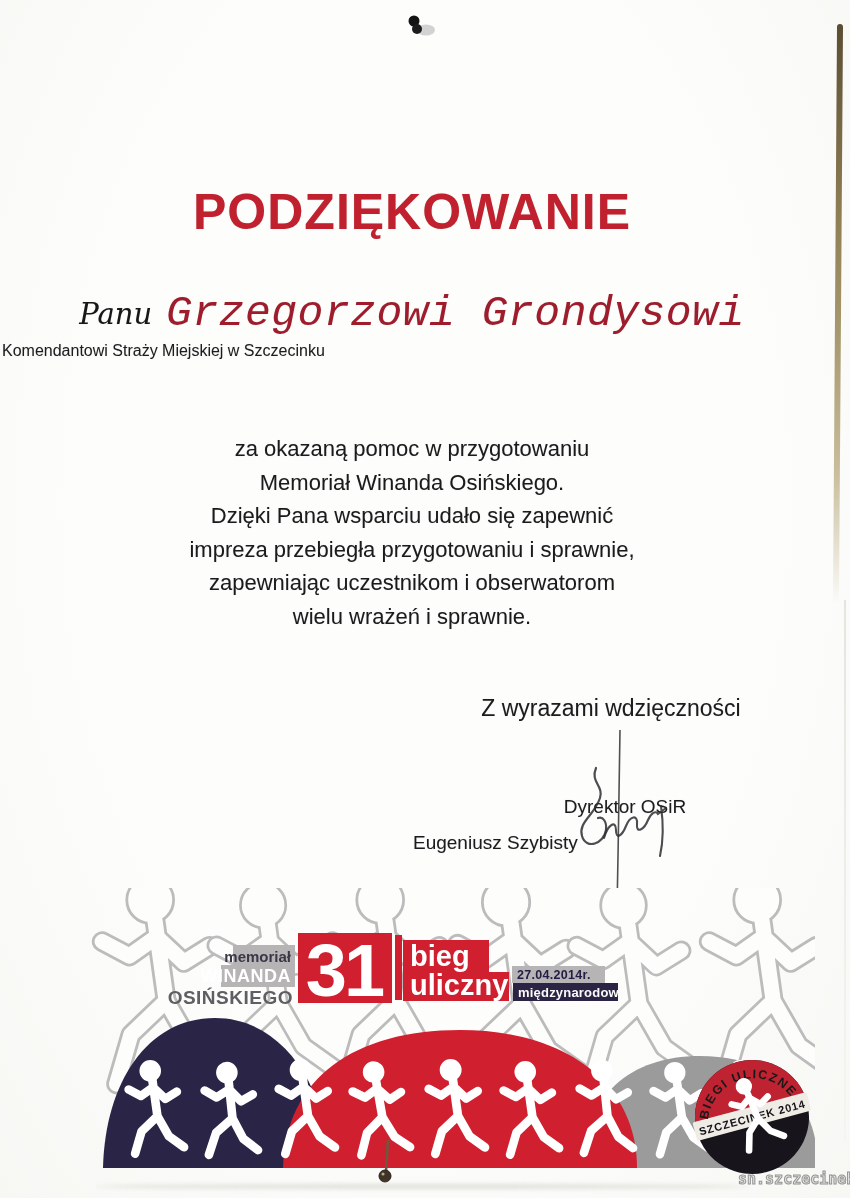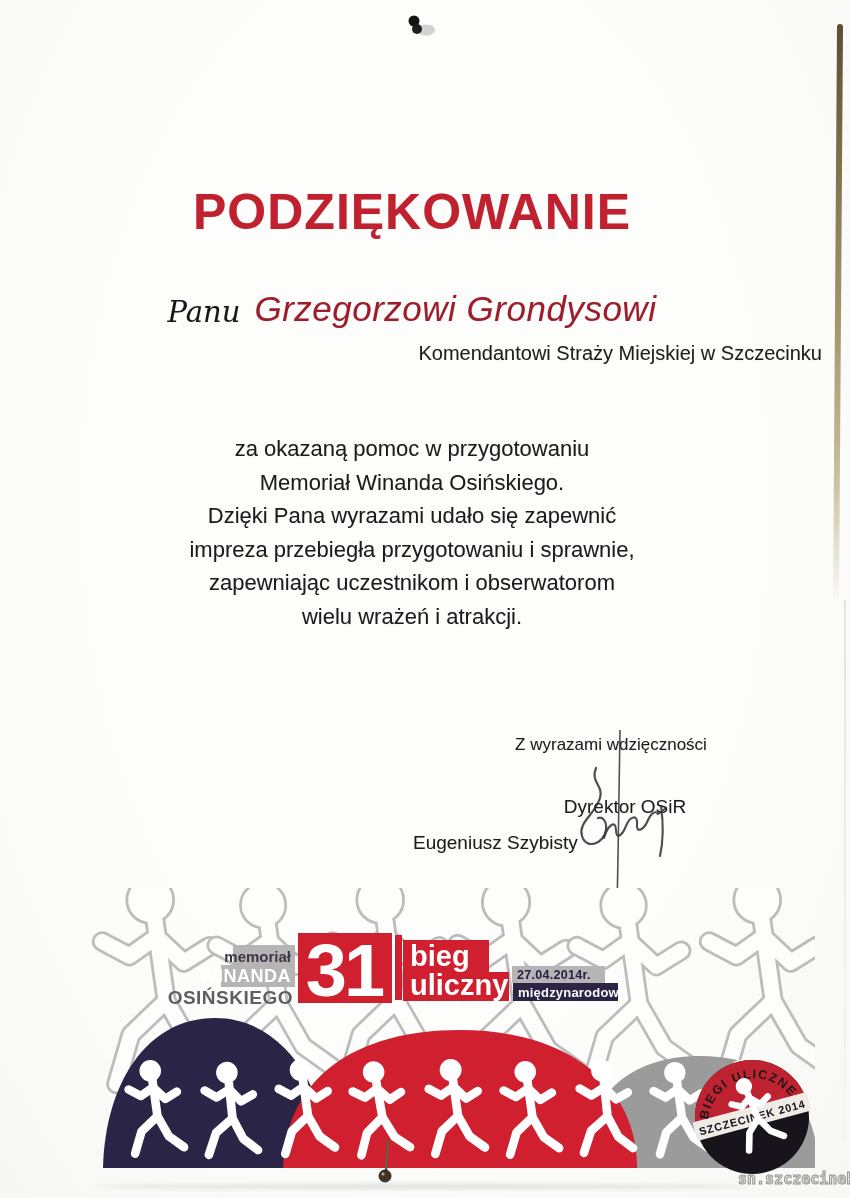--- a/index.html
+++ b/index.html
@@ -11,40 +11,40 @@
   .content { position:absolute; left:2px; top:0; width:820px; }
   .scan { text-shadow: 0 0 1px rgba(70,70,70,.22); }
 
   .title {
     position:absolute; top:184px; left:0; width:100%;
     text-align:center; font-size:50px; line-height:56px; font-weight:700;
     letter-spacing:1px; color:#c1202e;
   }
   .recipient-line {
     position:absolute; top:289px; left:0; width:100%;
-    display:flex; justify-content:center; align-items:flex-end; gap:14px;
+    display:flex; justify-content:center; align-items:center; gap:14px;
   }
   .salutation {
     font-family:"DejaVu Serif", serif; font-style:italic;
     font-size:29px; color:#171717;
   }
   .recipient-name {
-    font-family:Liberation Sans, sans-serif; font-style:italic;
-    font-size:35px; color:#9e1c2b; letter-spacing:.5px;
+    font-family:Liberation Mono, monospace; font-style:italic;
+    font-size:43px; color:#9e1c2b; letter-spacing:.5px;
   }
   .recipient-role {
     position:absolute; top:342px; left:0; width:100%;
-    text-align:right; font-size:20px; color:#1d1d1f;
+    text-align:left; font-size:16px; color:#1d1d1f;
   }
   .body-text {
     position:absolute; top:432px; left:0; width:100%;
     text-align:center; font-size:22px; line-height:33.5px; color:#1b1b1d;
   }
-  .closing { position:absolute; top:735px; left:409px; width:400px;
-    text-align:center; font-size:17px; color:#1c1c1e; }
+  .closing { position:absolute; top:695px; left:409px; width:400px;
+    text-align:center; font-size:23px; color:#1c1c1e; }
   .signer-title { position:absolute; top:796px; left:423px; width:400px;
     text-align:center; font-size:19px; color:#1c1c1e; }
   .signer-name { position:absolute; top:832px; left:411px; width:400px;
     text-align:left; font-size:19px; color:#1c1c1e; }
 
   .sig-svg { position:absolute; left:520px; top:720px; }
   .banner-svg { position:absolute; left:85px; top:888px; }
   .pin-top-svg { position:absolute; left:395px; top:4px; }
 
   .paper-edge {
@@ -102,24 +102,24 @@
     <div class="recipient-line">
       <span class="salutation scan">Panu</span>
       <span class="recipient-name scan">Grzegorzowi Grondysowi</span>
     </div>
 
     <div class="recipient-role scan">Komendantowi Straży Miejskiej w Szczecinku</div>
 
     <div class="body-text scan">
       <div>za okazaną pomoc w przygotowaniu</div>
       <div>Memoriał Winanda Osińskiego.</div>
-      <div>Dzięki Pana wyrazami udało się zapewnić</div>
+      <div>Dzięki Pana wsparciu udało się zapewnić</div>
       <div>impreza przebiegła przygotowaniu i sprawnie,</div>
       <div>zapewniając uczestnikom i obserwatorom</div>
-      <div>wielu wrażeń i atrakcji.</div>
+      <div>wielu wrażeń i sprawnie.</div>
     </div>
 
     <div class="closing scan">Z wyrazami wdzięczności</div>
     <div class="signer-title scan">Dyrektor OSiR</div>
     <div class="signer-name scan">Eugeniusz Szybisty</div>
   </div>
 
   <svg class="sig-svg" width="200" height="200" viewBox="0 0 200 200">
     <path d="M100,10 C99.5,70 98,130 97,190" fill="none" stroke="#3d3d40" stroke-width="1.6" opacity="0.9"></path>
     <path d="M76,48 C70,62 84,66 80,78 C74,96 58,102 62,116 C66,130 84,124 86,110 C87,102 83,96 78,98" fill="none" stroke="#2e2e33" stroke-width="2.2" stroke-linecap="round" opacity="0.85"></path>

